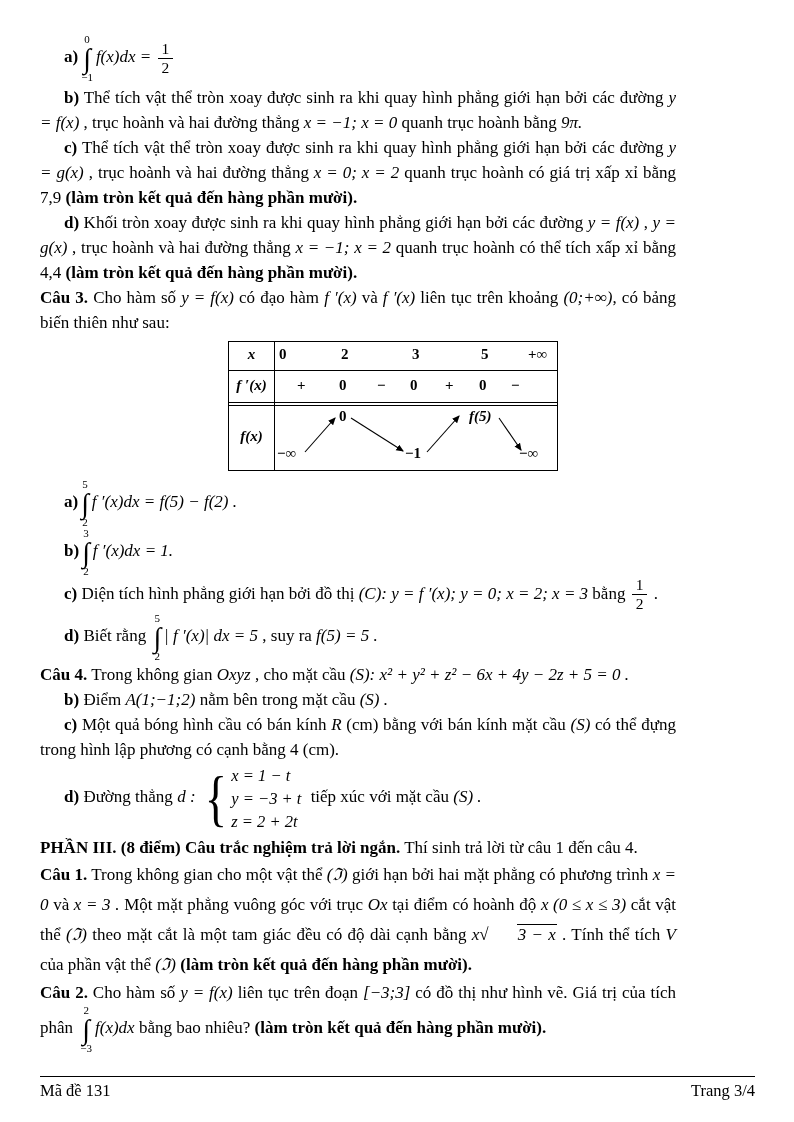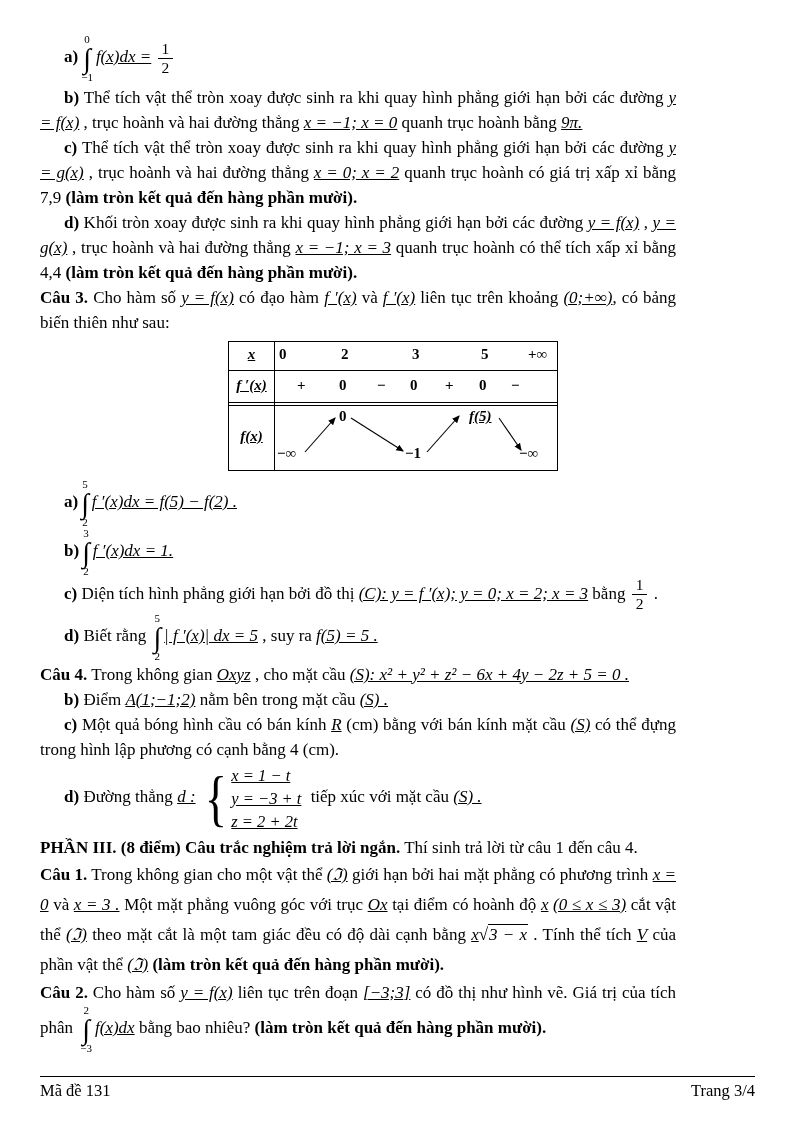--- a/index.html
+++ b/index.html
@@ -4,34 +4,34 @@
 <style>
   html,body{margin:0;padding:0;}
   body{
     width:794px;height:1122px;background:#ffffff;color:#000;
     font-family:"Liberation Serif","DejaVu Serif",serif;
     font-size:17px;overflow:hidden;position:relative;
   }
   .page{padding:30px 39px 0 40px;width:715px;box-sizing:border-box;position:relative;}
   .para{text-align:justify;line-height:25px;}
   .indent{text-indent:24px;}
-  .m{font-style:italic;text-decoration:underline;}
+  .m{font-style:italic;}
   b,.b{font-weight:bold;}
   
   .int{display:inline-flex;flex-direction:column;align-items:center;vertical-align:middle;line-height:1;margin:0 3px;text-indent:0;}
   .int .iup,.int .ilo{font-size:11px;line-height:11px;font-style:normal;}
   .int .isign{font-size:28px;line-height:25px;padding:1px 0;}
   
   .frac{display:inline-block;vertical-align:middle;text-align:center;line-height:1.05;font-size:15.5px;margin:0 2px;text-indent:0;}
   .frac .num{display:block;border-bottom:1px solid #000;padding:0 4px 1px;}
   .frac .den{display:block;padding-top:1px;}
   
   .sqrt{white-space:nowrap;}
   .sqrt .rad{font-style:normal;}
-  .sqrt .arg{border-top:1px solid #000;font-style:italic;padding:0 1px;}
+  .sqrt .arg{border-top:1px solid #000;font-style:italic;padding:0 1px;margin-left:28px;}
   
   .system{display:inline-flex;align-items:center;vertical-align:middle;margin:0 5px;text-indent:0;}
   .system .brace{font-size:62px;line-height:62px;font-weight:400;transform:scaleX(.75);margin-right:1px;}
   .system .eqs{display:inline-flex;flex-direction:column;text-align:left;line-height:23px;font-size:16.5px;}
   
   .bbt{position:relative;width:330px;height:130px;border:1.6px solid #000;box-sizing:border-box;
        margin:6px 0 8px 188px;font-size:15px;font-weight:bold;}
   .bbt .cell{position:absolute;line-height:16px;}
   .bbt .vline{position:absolute;left:45px;top:0;bottom:0;width:1px;background:#000;}
   .bbt .hline{position:absolute;left:0;right:0;height:1px;background:#000;}
@@ -48,21 +48,21 @@
   <div class="para indent" style="margin:4px 0 2px;"><b>a)</b><span class="int">
         <span class="iup">0</span>
         <span class="isign">∫</span>
         <span class="ilo">−1</span>
       </span><span class="m">f(x)dx =</span> <span class="frac"><span class="num">1</span><span class="den">2</span></span></div>
 
   <div class="para indent"><b>b)</b><span> Thể tích vật thể tròn xoay được sinh ra khi quay hình phẳng giới hạn bởi các đường </span><span class="m">y = f(x)</span><span> , trục hoành và hai đường thẳng </span><span class="m">x = −1; x = 0</span><span> quanh trục hoành bằng </span><span class="m">9π.</span></div>
 
   <div class="para indent"><b>c)</b><span> Thể tích vật thể tròn xoay được sinh ra khi quay hình phẳng giới hạn bởi các đường </span><span class="m">y = g(x)</span><span> , trục hoành và hai đường thẳng </span><span class="m">x = 0; x = 2</span><span> quanh trục hoành có giá trị xấp xỉ bằng 7,9 </span><b>(làm tròn kết quả đến hàng phần mười).</b></div>
 
-  <div class="para indent"><b>d)</b><span> Khối tròn xoay được sinh ra khi quay hình phẳng giới hạn bởi các đường </span><span class="m">y = f(x)</span><span> , </span><span class="m">y = g(x)</span><span> , trục hoành và hai đường thẳng </span><span class="m">x = −1; x = 3</span><span> quanh trục hoành có thể tích xấp xỉ bằng 4,4 </span><b>(làm tròn kết quả đến hàng phần mười).</b></div>
+  <div class="para indent"><b>d)</b><span> Khối tròn xoay được sinh ra khi quay hình phẳng giới hạn bởi các đường </span><span class="m">y = f(x)</span><span> , </span><span class="m">y = g(x)</span><span> , trục hoành và hai đường thẳng </span><span class="m">x = −1; x = 2</span><span> quanh trục hoành có thể tích xấp xỉ bằng 4,4 </span><b>(làm tròn kết quả đến hàng phần mười).</b></div>
 
   <div class="para"><b>Câu 3.</b><span> Cho hàm số </span><span class="m">y = f(x)</span><span> có đạo hàm </span><span class="m">f ′(x)</span><span> và </span><span class="m">f ′(x)</span><span> liên tục trên khoảng </span><span class="m">(0;+∞)</span><span>, có bảng biến thiên như sau:</span></div>
 
   <div class="bbt">
     <div class="vline"></div>
     <div class="hline" style="top:28px;"></div>
     <div class="hline" style="top:60px;"></div>
     <div class="hline" style="top:63px;"></div>
     <span class="cell lbl m" style="top:4px;">x</span>
     <span class="cell lbl m" style="top:35px;">f ′(x)</span>

